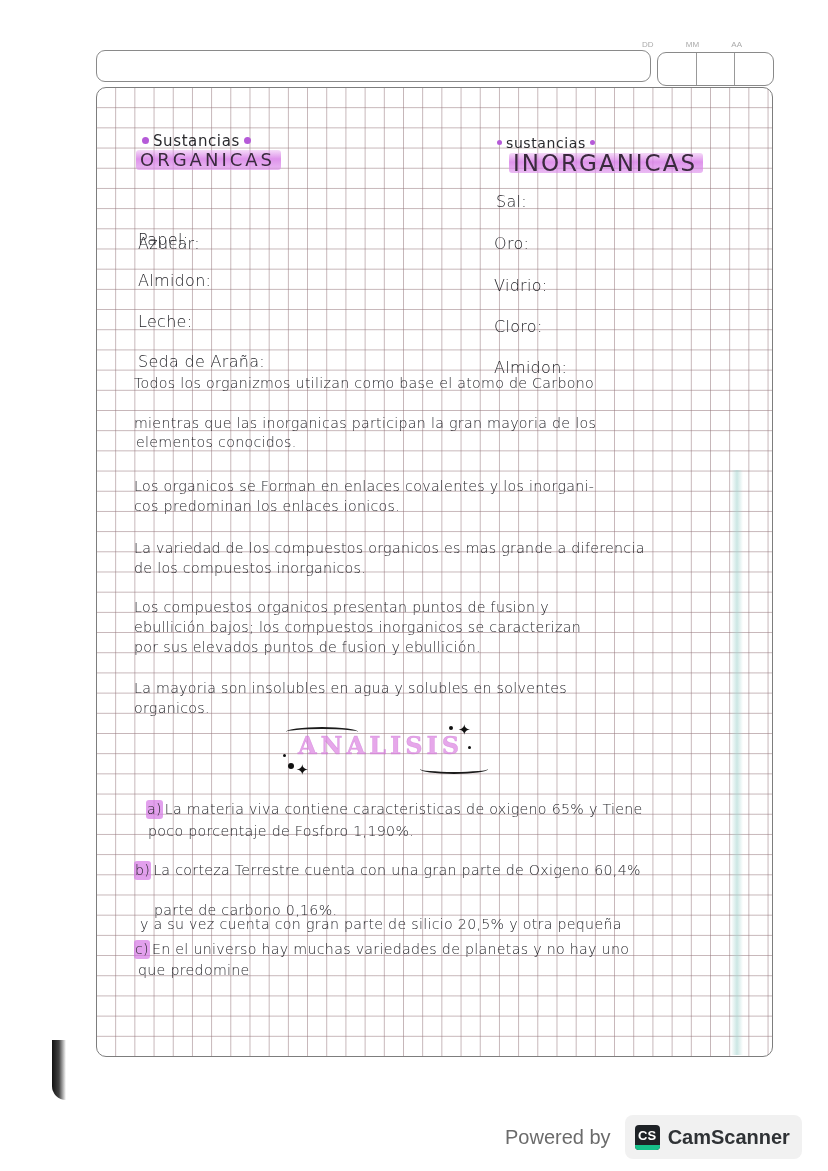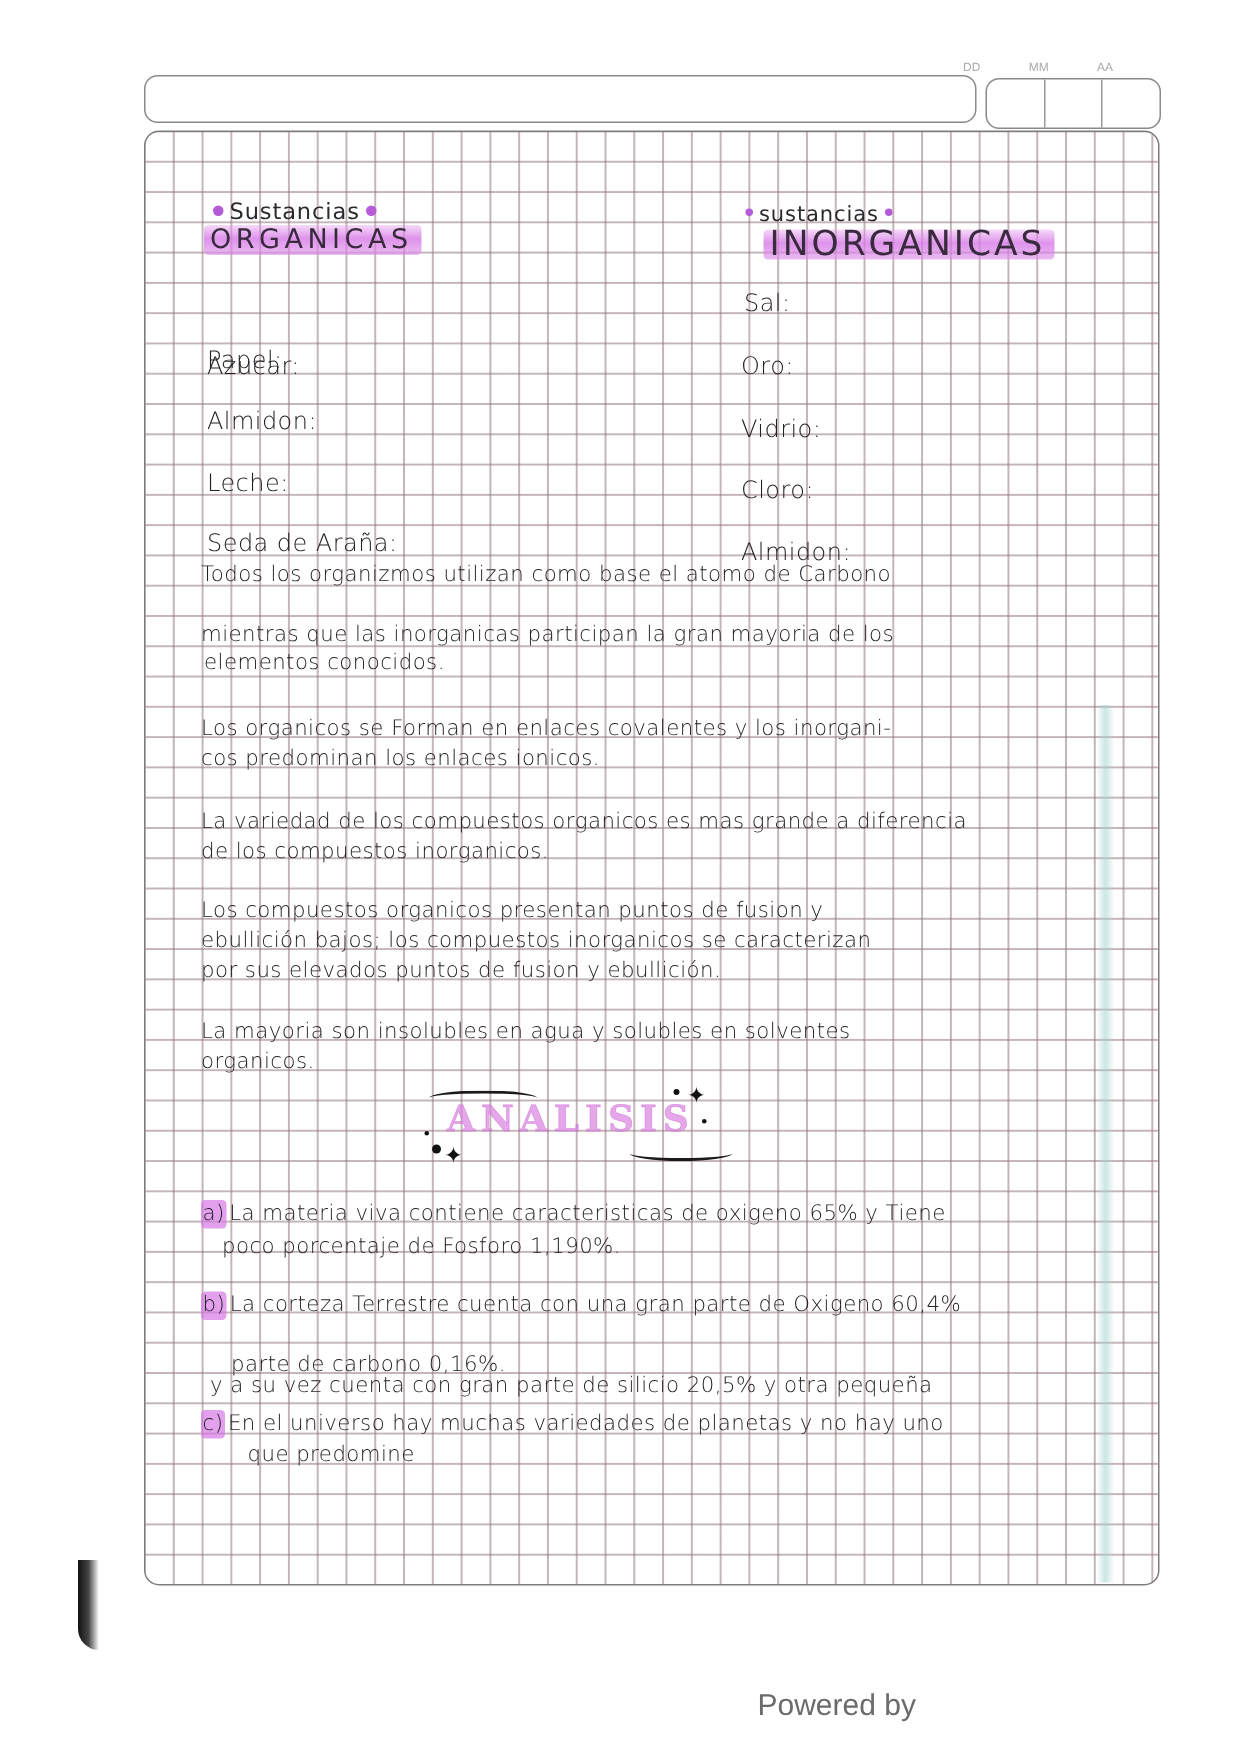--- a/index.html
+++ b/index.html
@@ -186,36 +186,42 @@
 <div class="swoosh" style="left:420px; top:764px; width:68px; height:10px; transform:rotate(180deg);"></div>
 <div class="analisis">ANALISIS</div>
 <div class="spark" style="left:458px; top:723px;">✦</div>
 <div class="sdot" style="left:449px; top:726px; width:4px; height:4px;"></div>
 <div class="sdot" style="left:468px; top:746px; width:3px; height:3px;"></div>
 <div class="sdot" style="left:283px; top:754px; width:3px; height:3px;"></div>
 <div class="sdot" style="left:288px; top:763px; width:6px; height:6px;"></div>
 <div class="spark" style="left:296px; top:763px;">✦</div>
 
 <div>
-  <div class="hand para" style="left:134px; top:800px;">
+  <div class="hand para" style="left:134px; top:800px;padding-left:12px;">
     <span class="letter-mark">a)</span><span>La materia viva contiene caracteristicas de oxigeno 65% y Tiene</span>
   </div>
   <div class="hand para" style="left:148px; top:822px;">poco porcentaje de Fosforo 1,190%.</div>
 </div>
 
 <div>
   <div class="hand para" style="left:134px; top:861px;">
     <span class="letter-mark">b)</span><span>La corteza Terrestre cuenta con una gran parte de Oxigeno 60,4%</span>
   </div>
   <div class="hand para" style="left:140px; top:881px;margin-top:34px;">y a su vez cuenta con gran parte de silicio 20,5% y otra pequeña</div>
   <div class="hand para" style="left:154px; top:901px;">parte de carbono 0,16%.</div>
 </div>
 
 <div>
   <div class="hand para" style="left:134px; top:940px;">
     <span class="letter-mark">c)</span><span>En el universo hay muchas variedades de planetas y no hay uno</span>
   </div>
-  <div class="hand para" style="left:138px; top:961px;margin-left:27px;">que predomine</div>
+  <div class="hand para" style="left:138px; top:961px;">que predomine</div>
 </div>
 
 <div class="footer">
   <span class="powered-by">Powered by</span>
+  <div class="cs-badge">
+    <div class="cs-logo">
+        <span>CS</span>
+      </div>
+    <span class="cs-name">CamScanner</span>
+  </div>
 </div>
 
 </body></html>

